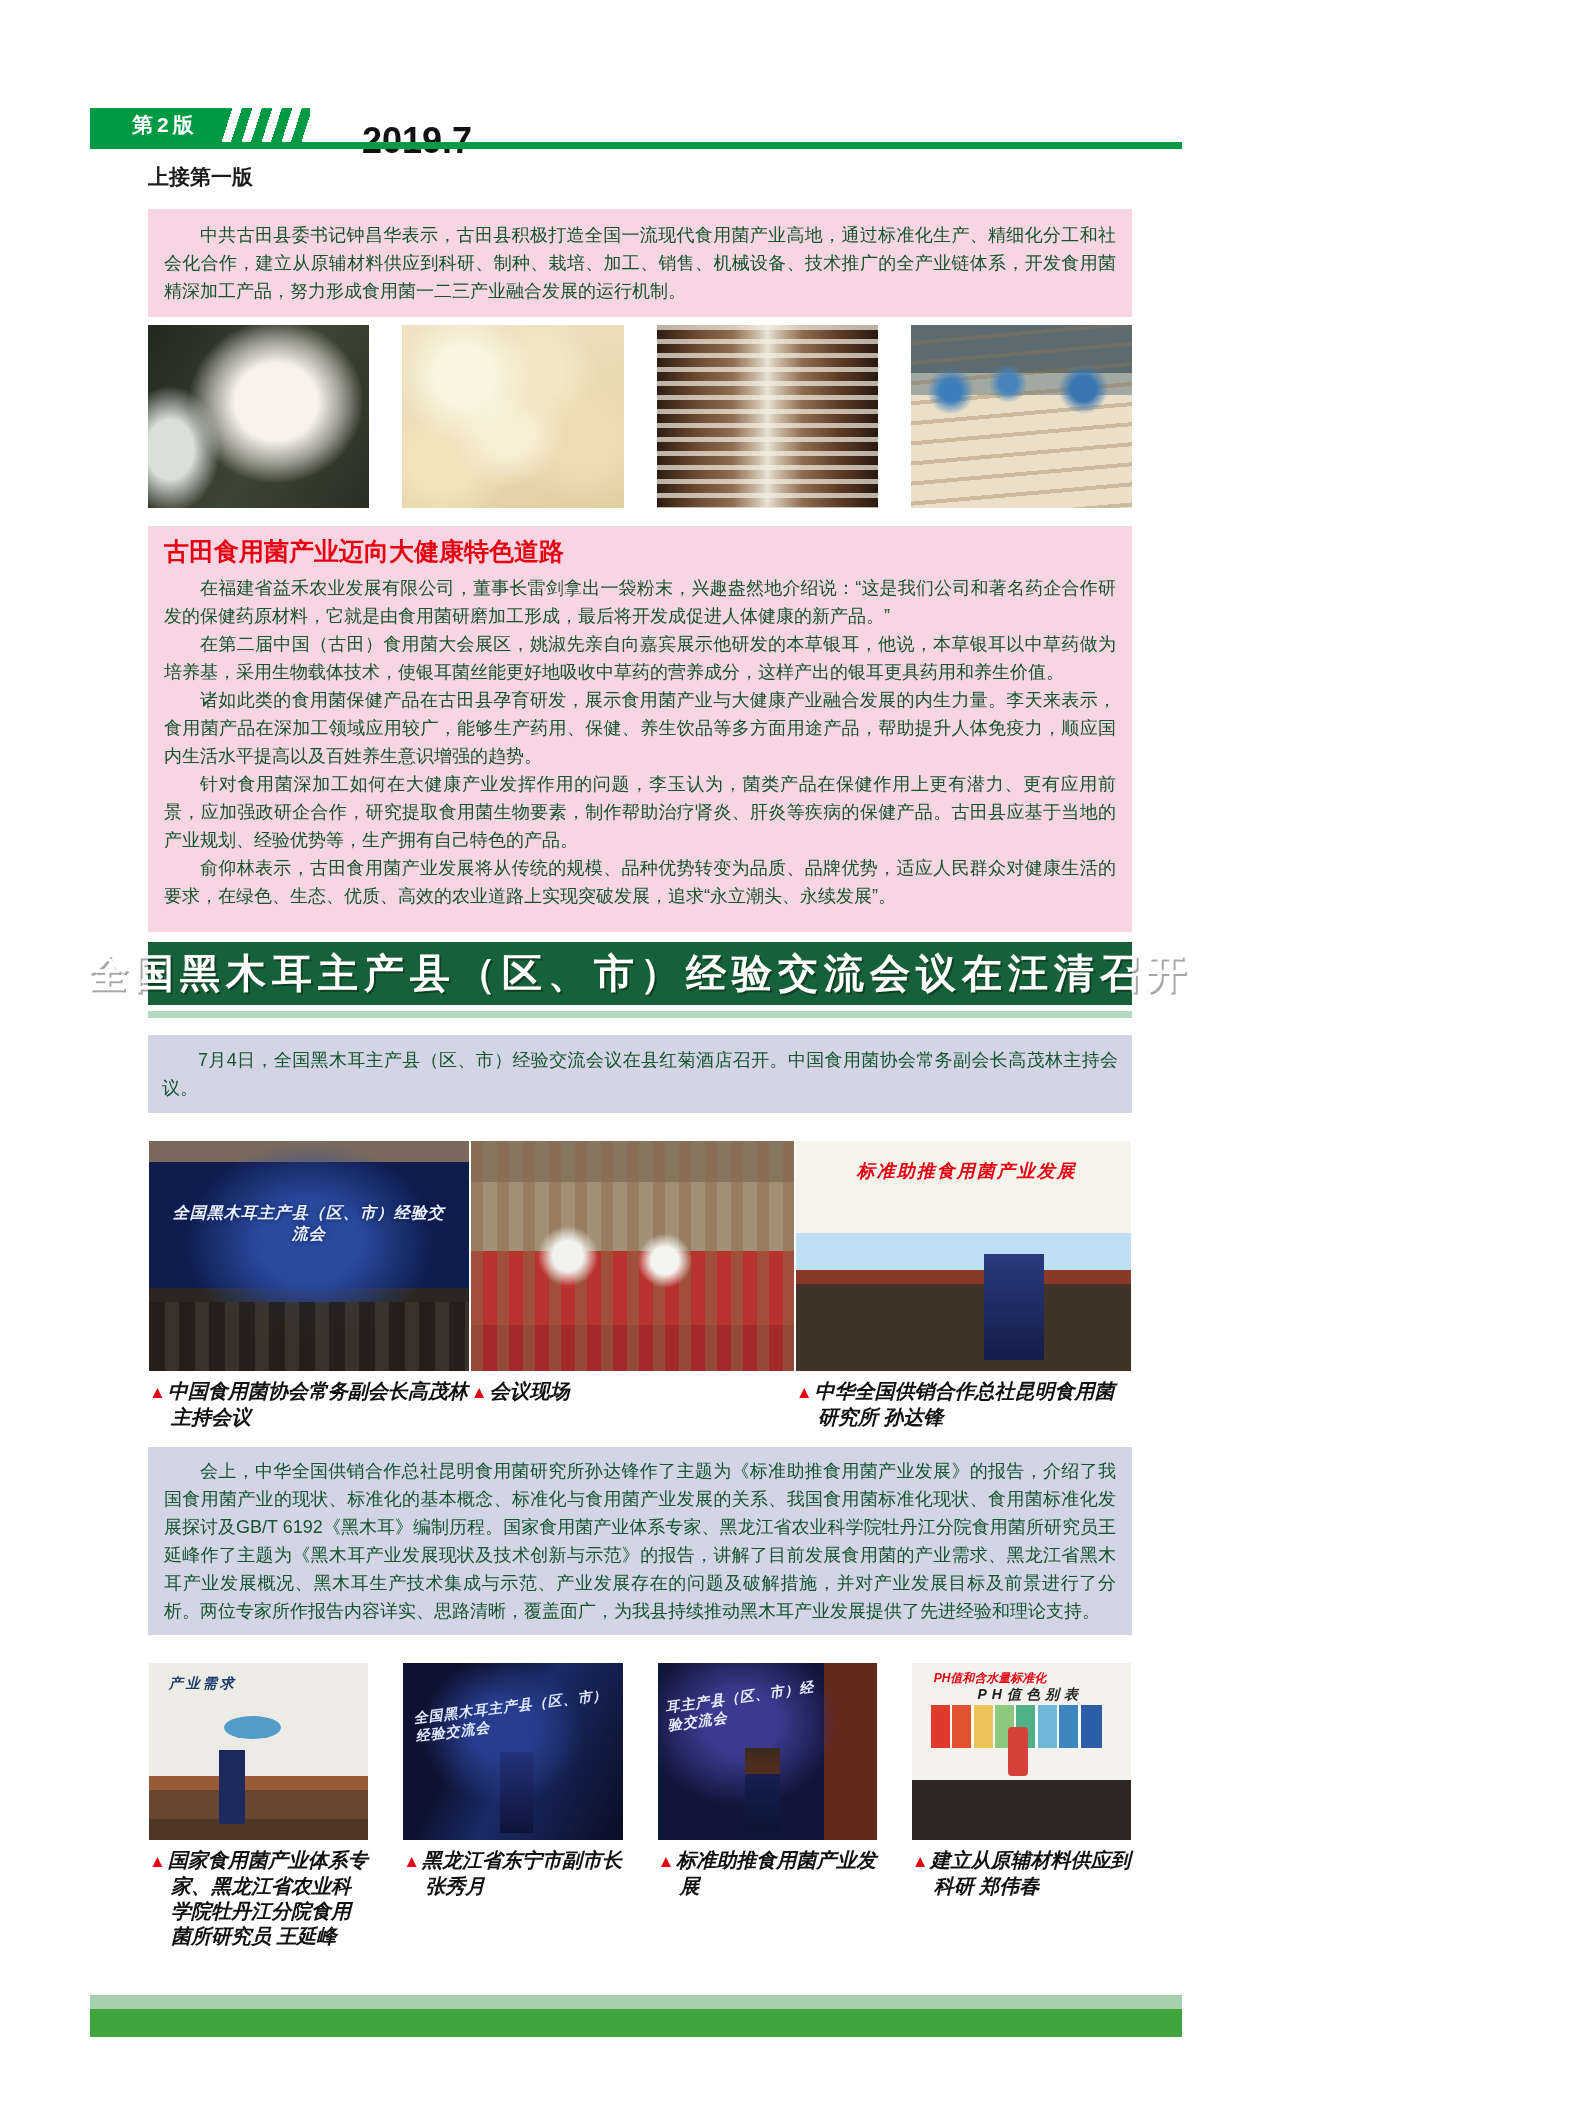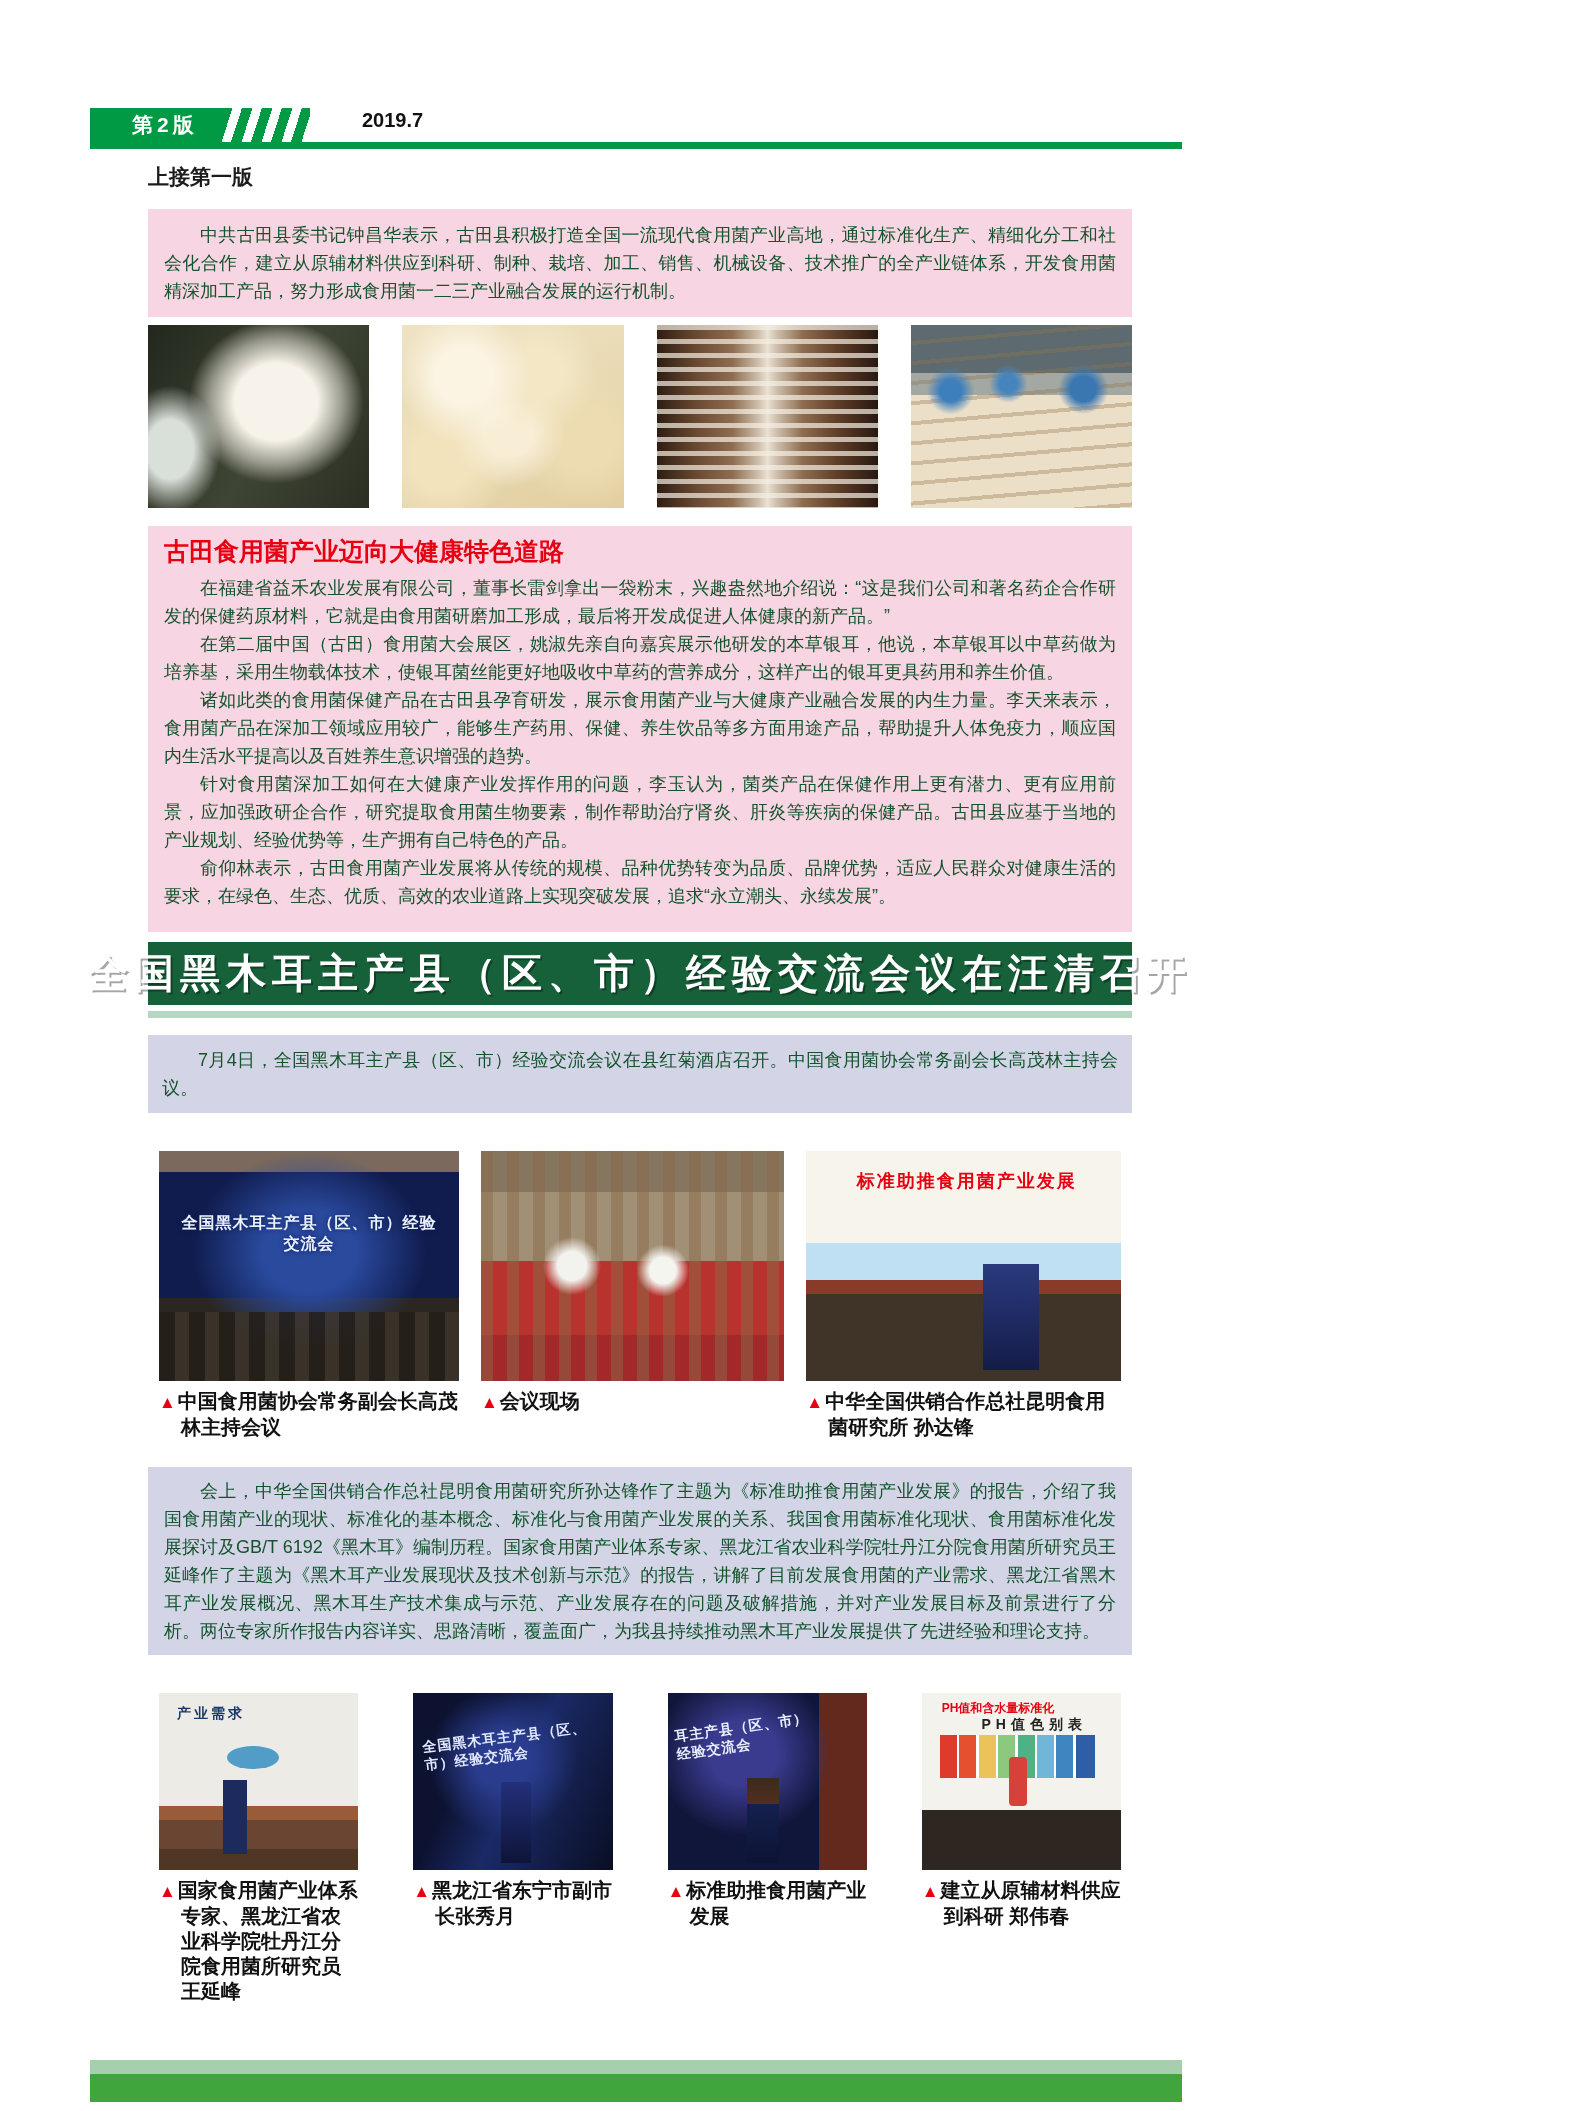--- a/index.html
+++ b/index.html
@@ -7,21 +7,21 @@
         font-family:"Liberation Sans","DejaVu Sans",sans-serif;color:#1c1c1c;}
 
   
   .masthead{position:relative;margin:108px 90px 0 90px;height:34px;}
   .header-rule{position:absolute;left:0;right:0;bottom:-7px;height:7px;background:#009a44;}
   .edition-badge{position:absolute;left:0;top:0;height:34px;display:flex;}
   .edition-text{background:#009a44;color:#fff;font-weight:bold;font-size:21px;
                 display:flex;align-items:center;padding:0 24px 0 42px;letter-spacing:4px;}
   .stripes{width:88px;height:34px;
            background:repeating-linear-gradient(108deg,#009a44 0 10px,#ffffff 10px 19px);}
-  .issue-date{position:absolute;left:272px;top:1px;font-size:20px;font-weight:bold;color:#111;}
+  .issue-date{position:absolute;left:272px;top:12px;font-size:36px;font-weight:bold;color:#111;}
 
   
   .content{margin:0 140px 0 148px;}
   .continue-note{margin-top:21px;font-size:21px;font-weight:bold;}
   .body-p{margin:0;font-size:18px;line-height:28px;text-indent:2em;text-align:justify;color:#14532d;}
 
   .pink-block{background:#f8d5e2;}
   .intro-block{margin-top:18px;padding:12px 16px;}
   .section-block{margin-top:18px;padding:8px 16px 22px 16px;}
   .red-heading{margin:2px 0 8px 0;color:#e60012;font-size:25px;line-height:30px;font-weight:bold;}
@@ -39,21 +39,21 @@
   
   .photo-row{display:flex;}
   .row1{margin-top:8px;gap:33px;}
   .row1 .photo{flex:1;height:183px;}
   .row2{margin-top:27px;justify-content:space-between;}
   .row2 .photo{height:230px;}
   .col-a{width:368px;} .col-b{width:372px;} .col-c{width:386px;}
   .row3{margin-top:27px;gap:33px;}
   .row3 figure{flex:1;}
   .row3 .photo{height:177px;}
-  figure{margin:11px;}
+  figure{margin:1px;font-style:italic;}
   .caption{margin-top:8px;font-size:20px;font-weight:bold;line-height:25px;
            padding-left:22px;text-indent:-22px;color:#111;}
   .tri{color:#e60012;margin-right:2px;font-size:17px;}
 
   .photo{position:relative;overflow:hidden;}
   .screen-label{position:absolute;font-weight:bold;white-space:normal;}
 
   
   .p11{background:
     radial-gradient(ellipse 38% 58% at 10% 68%, #d9dfd9 0 28%, rgba(217,223,217,0) 60%),

